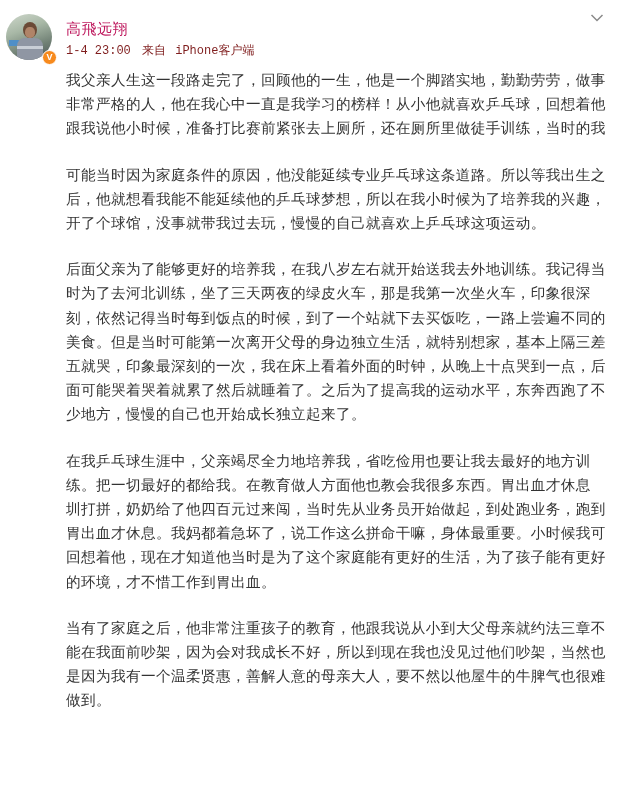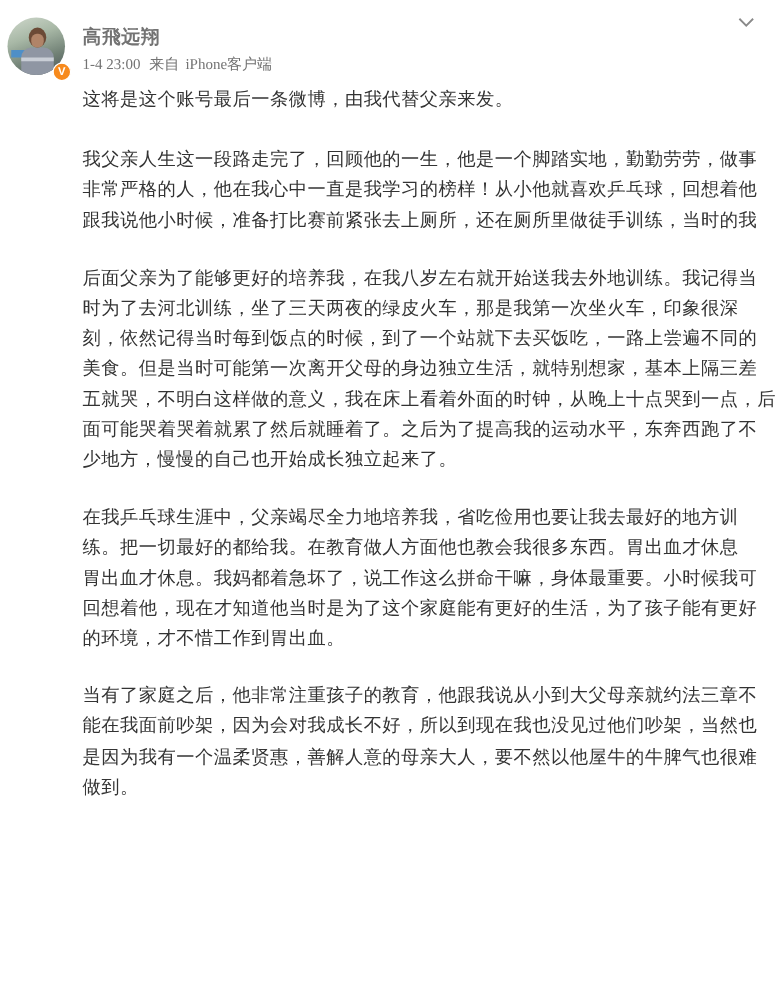--- a/index.html
+++ b/index.html
@@ -18,26 +18,26 @@
   .avatar .face { position: absolute; left: 19px; top: 13px; width: 10px; height: 11px; border-radius: 45%; background: #b08468; }
   .avatar .body { position: absolute; left: 11px; top: 24px; width: 26px; height: 24px; border-radius: 8px 8px 0 0; background: #8f96a3; }
   .avatar .stripe { position: absolute; left: 11px; top: 32px; width: 26px; height: 3px; background: #c9ced6; }
   .avatar .sign { position: absolute; left: 3px; top: 26px; width: 12px; height: 6px; background: #4f8fc7; }
   .vbadge {
     position: absolute; left: 36px; top: 36px; width: 13px; height: 13px; border-radius: 50%;
     background: #f78a1d; border: 1.5px solid #fff; color: #fff; font-size: 9px; line-height: 13px;
     text-align: center; font-weight: bold; font-family: "Liberation Sans", sans-serif;
   }
   .name {
-    position: absolute; left: 66px; top: 20px; font-size: 15px; font-weight: bold; color: #737373;
+    position: absolute; left: 66px; top: 20px; font-size: 15px; font-weight: normal; color: #be185d;
     line-height: 18px; letter-spacing: 0.5px;
   }
   .meta {
-    position: absolute; left: 66px; top: 44px; font-size: 12px; color: #737373; line-height: 15px;
-    font-family: Liberation Serif, serif;
+    position: absolute; left: 66px; top: 44px; font-size: 12px; color: #7f1d1d; line-height: 15px;
+    font-family: Liberation Mono, monospace;
   }
   .meta span { margin-right: 4px; }
   .chevron { position: absolute; left: 590px; top: 13px; width: 14px; height: 10px; cursor: pointer; }
   .content { position: absolute; left: 66px; top: 68px; width: 555px; }
   .para { margin: 0 0 22px 0; }
   .line {
     font-size: 14.6px; line-height: 24.2px; color: #333; white-space: nowrap; letter-spacing: 0.4px;
   }
   .p0 { margin-bottom: 24px; }
 </style>
@@ -63,40 +63,43 @@
     <span>1-4 23:00</span>
     <span style="margin-right:2px">来自</span>
     <span>iPhone客户端</span>
   </div>
 
   <svg class="chevron" viewBox="0 0 14 10">
     <polyline points="1.5,2 7,7.5 12.5,2" fill="none" stroke="#8a8a8a" stroke-width="1.5"></polyline>
   </svg>
 
   <div class="content" id="post-body">
-      <div class="para p0">
-        <div class="line">这将是这个账号最后一条微博，由我代替父亲来发。</div>
-      </div>
       <div class="para">
         <div class="line">我父亲人生这一段路走完了，回顾他的一生，他是一个脚踏实地，勤勤劳劳，做事</div>
         <div class="line">非常严格的人，他在我心中一直是我学习的榜样！从小他就喜欢乒乓球，回想着他</div>
         <div class="line">跟我说他小时候，准备打比赛前紧张去上厕所，还在厕所里做徒手训练，当时的我</div>
       </div>
       <div class="para">
+        <div class="line">可能当时因为家庭条件的原因，他没能延续专业乒乓球这条道路。所以等我出生之</div>
+        <div class="line">后，他就想看我能不能延续他的乒乓球梦想，所以在我小时候为了培养我的兴趣，</div>
+        <div class="line">开了个球馆，没事就带我过去玩，慢慢的自己就喜欢上乒乓球这项运动。</div>
+      </div>
+      <div class="para">
         <div class="line">后面父亲为了能够更好的培养我，在我八岁左右就开始送我去外地训练。我记得当</div>
         <div class="line">时为了去河北训练，坐了三天两夜的绿皮火车，那是我第一次坐火车，印象很深</div>
         <div class="line">刻，依然记得当时每到饭点的时候，到了一个站就下去买饭吃，一路上尝遍不同的</div>
         <div class="line">美食。但是当时可能第一次离开父母的身边独立生活，就特别想家，基本上隔三差</div>
-        <div class="line">五就哭，不明白这样做的意义，我在床上看着外面的时钟，从晚上十点哭到一点，后</div>
+        <div class="line">五就哭，印象最深刻的一次，我在床上看着外面的时钟，从晚上十点哭到一点，后</div>
         <div class="line">面可能哭着哭着就累了然后就睡着了。之后为了提高我的运动水平，东奔西跑了不</div>
         <div class="line">少地方，慢慢的自己也开始成长独立起来了。</div>
       </div>
       <div class="para">
         <div class="line">在我乒乓球生涯中，父亲竭尽全力地培养我，省吃俭用也要让我去最好的地方训</div>
         <div class="line">练。把一切最好的都给我。在教育做人方面他也教会我很多东西。胃出血才休息</div>
+        <div class="line">圳打拼，奶奶给了他四百元过来闯，当时先从业务员开始做起，到处跑业务，跑到</div>
         <div class="line">胃出血才休息。我妈都着急坏了，说工作这么拼命干嘛，身体最重要。小时候我可</div>
         <div class="line">回想着他，现在才知道他当时是为了这个家庭能有更好的生活，为了孩子能有更好</div>
         <div class="line">的环境，才不惜工作到胃出血。</div>
       </div>
       <div class="para">
         <div class="line">当有了家庭之后，他非常注重孩子的教育，他跟我说从小到大父母亲就约法三章不</div>
         <div class="line">能在我面前吵架，因为会对我成长不好，所以到现在我也没见过他们吵架，当然也</div>
         <div class="line">是因为我有一个温柔贤惠，善解人意的母亲大人，要不然以他屋牛的牛脾气也很难</div>
         <div class="line">做到。</div>
       </div>

